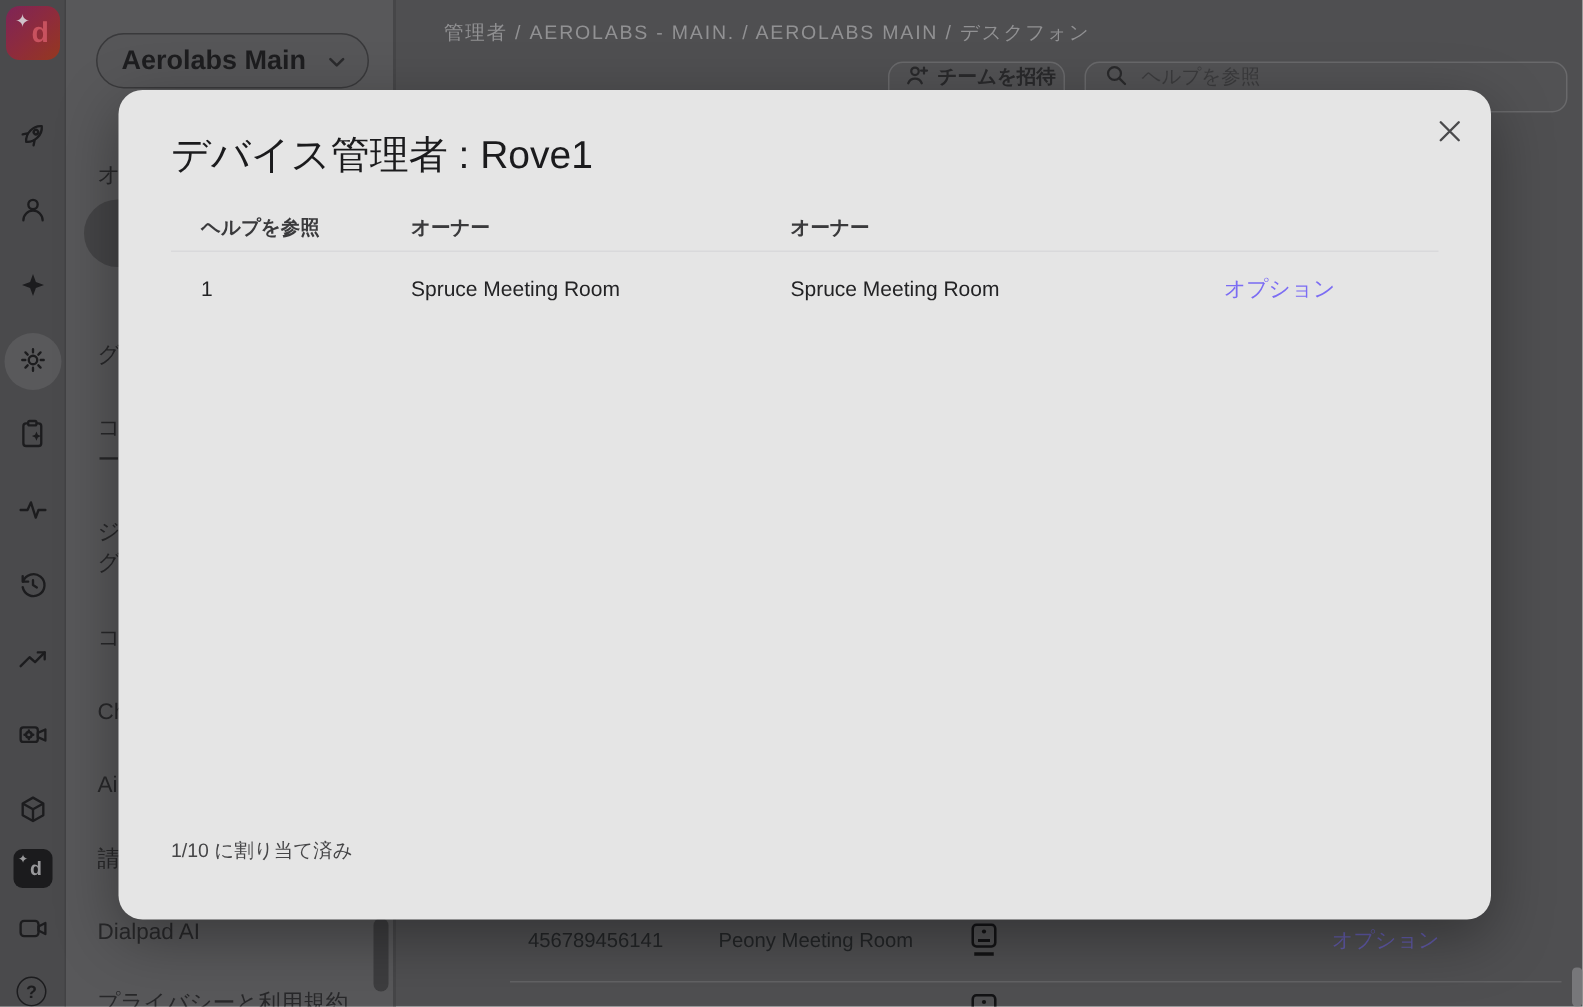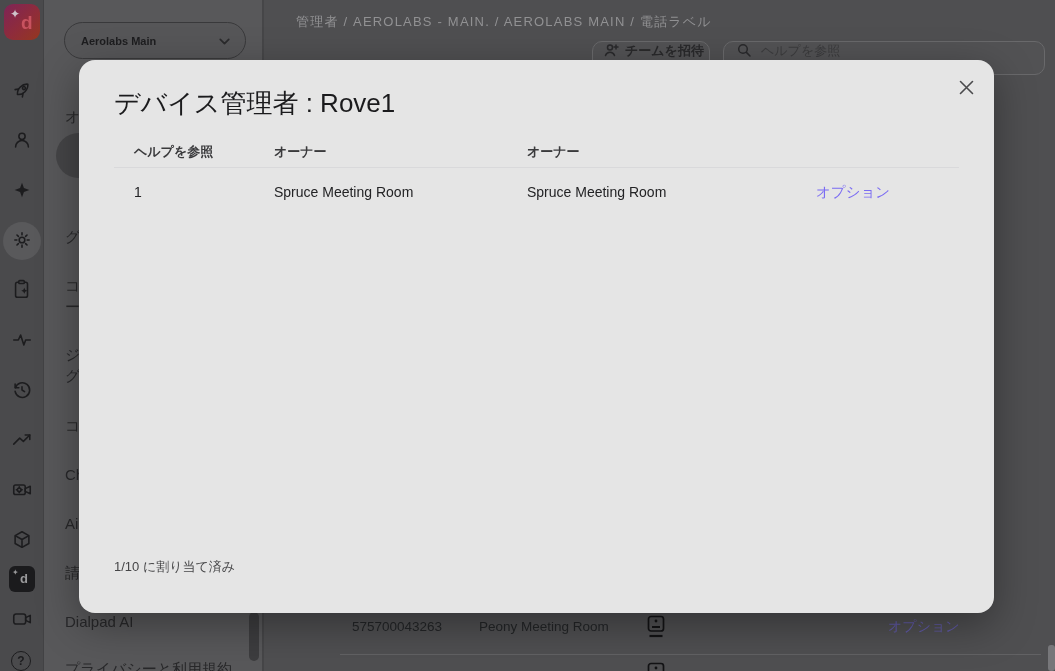--- a/index.html
+++ b/index.html
@@ -20,21 +20,21 @@
   .mini-dp { left:9px; top:566px; width:26px; height:26px; border-radius:6px; background:#1b1b1d; }
   .mini-dp .spark { position:absolute; left:3px; top:2px; font-size:8px; color:#99999b; }
   .mini-dp .dglyph { position:absolute; left:11px; top:5px; font-size:13px; font-weight:700; color:#99999b; }
   .help-circle { left:11px; top:651px; width:20px; height:20px; border-radius:50%;
                  border:1.7px solid #1c1c1e; color:#1c1c1e; font-size:12px; font-weight:700;
                  display:flex; align-items:center; justify-content:center; }
 
   .menu-panel { left:44px; top:0; width:220px; height:671px; background:#58585a; border-right:2px solid #464648; z-index:1; }
   .ws-btn { left:64px; top:22px; width:182px; height:37px; border-radius:20px; border:1.5px solid #39393b;
             background:#565658; display:flex; align-items:center; z-index:2; }
-  .ws-btn .lbl { margin-left:16px; font-size:11px; font-weight:700; color:#1d1d1f; }
+  .ws-btn .lbl { margin-left:16px; font-size:18px; font-weight:700; color:#1d1d1f; }
   .ws-btn svg { position:absolute; right:12px; top:10px; width:17px; height:17px; }
   .menu-item { left:65px; font-size:15px; color:#28282a; line-height:21px; z-index:2; white-space:nowrap; }
   .menu-item.wrap2 { width:18px; white-space:normal; word-break:break-all; }
   .sel-pill { left:56px; top:133px; width:60px; height:45px; border-radius:23px; background:#454547; z-index:2; }
   .menu-scroll { left:249px; top:612px; width:10px; height:49px; border-radius:5px; background:#3d3d3f; z-index:2; }
 
   .breadcrumb { left:296px; top:13px; font-size:13px; letter-spacing:1.2px; color:#919193; z-index:1; }
   .top-btn { top:41px; height:34px; border-radius:10px; border:1.5px solid #69696b; background:#525254;
              display:flex; align-items:flex-start; z-index:1; color:#29292b; }
   .invite { left:592px; width:118px; }
@@ -172,40 +172,40 @@
   <div class="abs menu-item wrap2" style="top:275px">コー</div>
   <div class="abs menu-item wrap2" style="top:344px">ジグ</div>
   <div class="abs menu-item" style="top:415px">コ</div>
   <div class="abs menu-item" style="top:464px">Ch</div>
   <div class="abs menu-item" style="top:513px">Ai</div>
   <div class="abs menu-item" style="top:562px">請</div>
   <div class="abs menu-item" style="top:611px">Dialpad AI</div>
   <div class="abs menu-item" style="top:658px">プライバシーと利用規約</div>
   <div class="abs menu-scroll"></div>
 
-  <div class="abs breadcrumb">管理者 / AEROLABS - MAIN. / AEROLABS MAIN / 電話ラベル</div>
+  <div class="abs breadcrumb">管理者 / AEROLABS - MAIN. / AEROLABS MAIN / デスクフォン</div>
 
   <div class="abs top-btn invite">
     <svg width="16" height="16" viewBox="0 0 16 16" fill="none" stroke="currentColor" stroke-width="1.5" stroke-linecap="round">
       <circle cx="7" cy="5.5" r="2.5"></circle>
         <path d="M2.5 13.5a4.8 4.8 0 0 1 9 0"></path>
         <path d="M13 3v4M11 5h4"></path>
     </svg>
     <span class="lbl">チームを招待</span>
   </div>
 
   <div class="abs top-btn searchbox">
     <svg width="16" height="16" viewBox="0 0 16 16" fill="none" stroke="currentColor" stroke-width="1.5" stroke-linecap="round">
       <circle cx="7" cy="7" r="4.3"></circle>
         <path d="M10.4 10.4L14 14"></path>
     </svg>
     <span class="ph">ヘルプを参照</span>
   </div>
 
-  <div class="abs bg-cell" style="left:352px; top:619px">575700043263</div>
+  <div class="abs bg-cell" style="left:352px; top:619px">456789456141</div>
   <div class="abs bg-cell" style="left:479px; top:619px">Peony Meeting Room</div>
   <div class="abs dev-ic" style="left:645px; top:615px">
     <svg width="22" height="24" viewBox="0 0 22 24" fill="none" stroke="currentColor" stroke-width="1.7">
       <rect x="3.5" y="1.5" width="15" height="14.5" rx="2.5"></rect>
         <circle cx="11" cy="6" r="1.4" fill="currentColor" stroke="none"></circle>
       <path d="M7 12h8" stroke-width="2"></path>
         <path d="M4.5 21h13" stroke-width="2.2"></path>
     </svg>
   </div>
   <div class="abs bg-opt" style="left:888px; top:618px">オプション</div>

